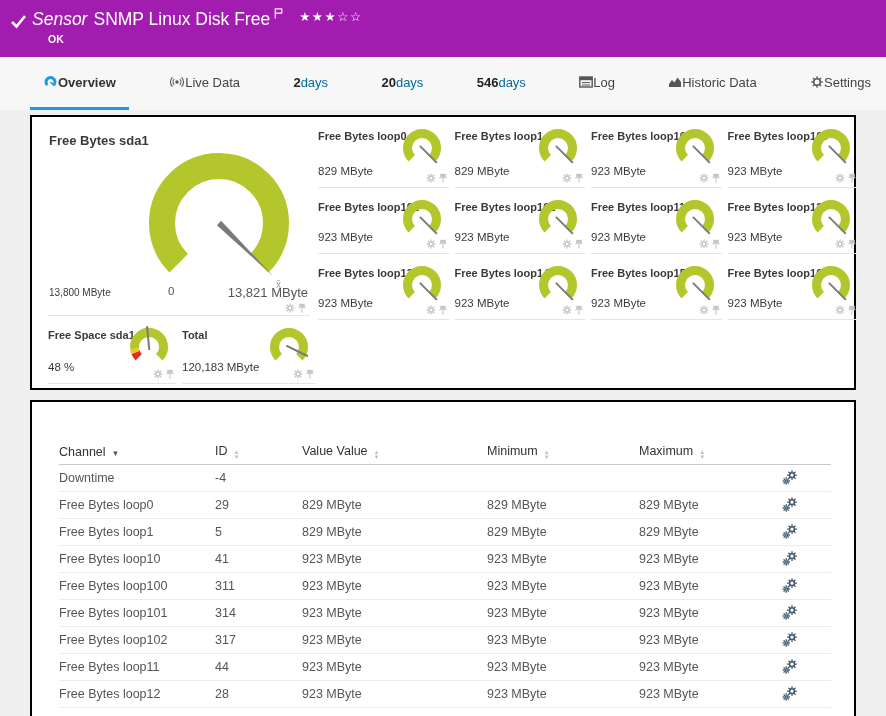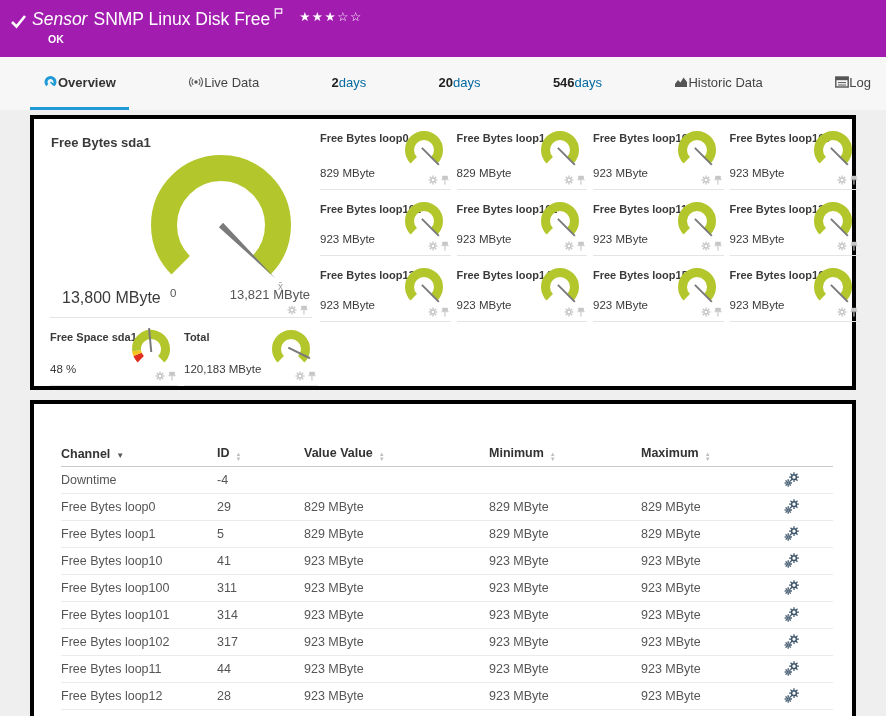--- a/index.html
+++ b/index.html
@@ -19,51 +19,51 @@
   .tabbar { height:53px; background:#f7f7f7; display:flex; align-items:stretch;
     justify-content:space-between; padding:0 2px 0 30px; }
   .tab { display:flex; align-items:center; padding:0 13px; font-size:13px;
     color:#444; cursor:pointer; border-bottom:3px solid transparent; white-space:nowrap; }
   .tab.active { border-bottom-color:#1f9ad7; font-weight:bold; color:#333; }
   .tab .tab-bold { font-weight:bold; color:#222; }
   .tab .tab-dim { color:#0369a1; }
   .tab svg { flex:0 0 auto; }
 
   
-  .panel { background:#fff; border:4px solid #000000; margin:0 30px; }
+  .panel { background:#fff; border:2px solid #000000; margin:0 30px; }
   .panel-gauges { margin-top:5px; height:275px; position:relative; }
   .panel-table { margin-top:10px; height:330px; padding:38px 27px 0 27px; }
 
   
   .main-tile { position:absolute; left:16px; top:10px; width:262px; height:189px;
     border-bottom:1px solid #e4e4e4; }
   .main-title { position:absolute; left:1px; top:6px; font-size:13px; font-weight:bold; color:#3a3a3a; }
   .main-gauge-svg { position:absolute; left:84px; top:16px; overflow:visible; }
   .g-min { position:absolute; left:120px; top:158px; font-size:11.5px; color:#555; }
   .g-max { position:absolute; right:2px; top:158px; font-size:13px; color:#555; }
-  .main-value { position:absolute; left:12px; top:160px; font-size:16px; color:#3a3a3a; }
+  .main-value { position:absolute; left:1px; top:160px; font-size:10px; color:#3a3a3a; }
 
   
   .small-grid { position:absolute; left:286px; top:0; width:540px; display:grid;
     grid-template-columns:repeat(4,1fr); grid-template-rows:71px 66px 66px; column-gap:6px; }
   .extras-grid { position:absolute; left:16px; top:199px; display:grid;
     grid-template-columns:128px 134px; grid-template-rows:68px; column-gap:6px; }
   .tile { position:relative; border-bottom:1px solid #e4e4e4; }
   .tile-title { position:absolute; left:0; top:13px; font-size:11px; font-weight:bold;
     color:#3a3a3a; white-space:nowrap; }
   .tile-gauge { position:absolute; right:4px; top:11px; }
   .tile-value { position:absolute; left:0; bottom:10px; font-size:11.5px; color:#3a3a3a; white-space:nowrap; }
   .tile-icons { position:absolute; right:2px; bottom:4px; display:flex; gap:3px; align-items:center; }
   .tile-icons span { display:inline-flex; cursor:pointer; }
   .main-tile .tile-icons { bottom:2px; right:4px; }
 
   
   table { width:100%; border-collapse:collapse; table-layout:fixed; }
   th, td { text-align:left; font-size:12.5px; overflow:hidden; white-space:nowrap; }
-  th { color:#333; font-weight:bold; height:24px; border-bottom:1px solid #c9c9c9; cursor:pointer;margin-top:8px; }
+  th { color:#333; font-weight:normal; height:24px; border-bottom:1px solid #c9c9c9; cursor:pointer;margin-top:8px; }
   td { color:#555; height:27px; border-bottom:1px solid #ebebeb; }
   th:nth-child(1), td:nth-child(1) { width:156px; }
   th:nth-child(2), td:nth-child(2) { width:87px; }
   th:nth-child(3), td:nth-child(3) { width:185px; }
   th:nth-child(4), td:nth-child(4) { width:152px; }
   th:nth-child(5), td:nth-child(5) { width:143px; }
   th:nth-child(6), td:nth-child(6) { width:49px; }
   .sort { display:inline-flex; flex-direction:column; margin-left:6px; vertical-align:1px; }
   .sort i { font-style:normal; font-size:6px; line-height:5px; color:#c0c0c0; }
   .sorted-arrow { font-style:normal; font-size:8px; color:#555; margin-left:6px; }
@@ -116,35 +116,51 @@
       <span class="tab-bold">20</span>
       <span class="tab-dim">days</span>
     </div>
     <div class="tab">
       <span class="tab-bold">546</span>
       <span class="tab-dim">days</span>
     </div>
     <div class="tab">
       <span style="display: inline-flex;">
         <svg width="14" height="12" viewBox="0 0 14 12">
+          <rect x="0.8" y="1" width="12.4" height="10" fill="none" stroke="#555" stroke-width="1.4"></rect>
+          <rect x="0.8" y="1" width="12.4" height="3.2" fill="#555"></rect>
+          <line x1="3" y1="6.6" x2="11" y2="6.6" stroke="#555"></line>
+          <line x1="3" y1="9" x2="11" y2="9" stroke="#555"></line>
+        </svg>
+      </span>
+      <span class="tab-label">Log</span>
+    </div>
+    <div class="tab">
+      <span style="display: inline-flex;">
+        <svg width="14" height="12" viewBox="0 0 14 12">
           <path d="M1 11 V8 L4 4 L6.5 6.5 L9.5 1.5 L13 6 V11 Z" fill="#555"></path>
         </svg>
       </span>
       <span class="tab-label">Historic Data</span>
     </div>
     <div class="tab">
       <span style="display: inline-flex;">
-        <svg width="14" height="12" viewBox="0 0 14 12">
-          <rect x="0.8" y="1" width="12.4" height="10" fill="none" stroke="#555" stroke-width="1.4"></rect>
-          <rect x="0.8" y="1" width="12.4" height="3.2" fill="#555"></rect>
-          <line x1="3" y1="6.6" x2="11" y2="6.6" stroke="#555"></line>
-          <line x1="3" y1="9" x2="11" y2="9" stroke="#555"></line>
+        <svg width="14" height="14" viewBox="0 0 14 14">
+          <circle cx="7" cy="7" r="3.3" fill="none" stroke="#555" stroke-width="1.6"></circle>
+          <line x1="7.0" y1="3.1" x2="7.0" y2="1.2" stroke="#555" stroke-width="1.3"></line>
+          <line x1="9.8" y1="4.2" x2="11.1" y2="2.9" stroke="#555" stroke-width="1.3"></line>
+          <line x1="10.9" y1="7.0" x2="12.8" y2="7.0" stroke="#555" stroke-width="1.3"></line>
+          <line x1="9.8" y1="9.8" x2="11.1" y2="11.1" stroke="#555" stroke-width="1.3"></line>
+          <line x1="7.0" y1="10.9" x2="7.0" y2="12.8" stroke="#555" stroke-width="1.3"></line>
+          <line x1="4.2" y1="9.8" x2="2.9" y2="11.1" stroke="#555" stroke-width="1.3"></line>
+          <line x1="3.1" y1="7.0" x2="1.2" y2="7.0" stroke="#555" stroke-width="1.3"></line>
+          <line x1="4.2" y1="4.2" x2="2.9" y2="2.9" stroke="#555" stroke-width="1.3"></line>
         </svg>
       </span>
-      <span class="tab-label">Log</span>
+      <span class="tab-label">Settings</span>
     </div>
   </div>
 
 <div class="panel panel-gauges">
   <div class="main-tile">
     <div class="main-title">Free Bytes sda1</div>
     <svg class="main-gauge-svg" id="main-gauge" width="175" height="154">
         <path d="M46.69 120.31 A57 57 0 1 1 127.31 120.31" stroke="#b3c62c" stroke-width="26" fill="none"></path>
         <polygon points="84.89876654764858,82.14121880682926 89.10123345235142,77.85878119317074 141.24420977300804,133.23124745956926" fill="#7a7a7a"></polygon>
         <text x="146.49721884635994" y="144.83888454892136" font-size="10" fill="#9a9a9a" text-anchor="middle">x̄</text>

